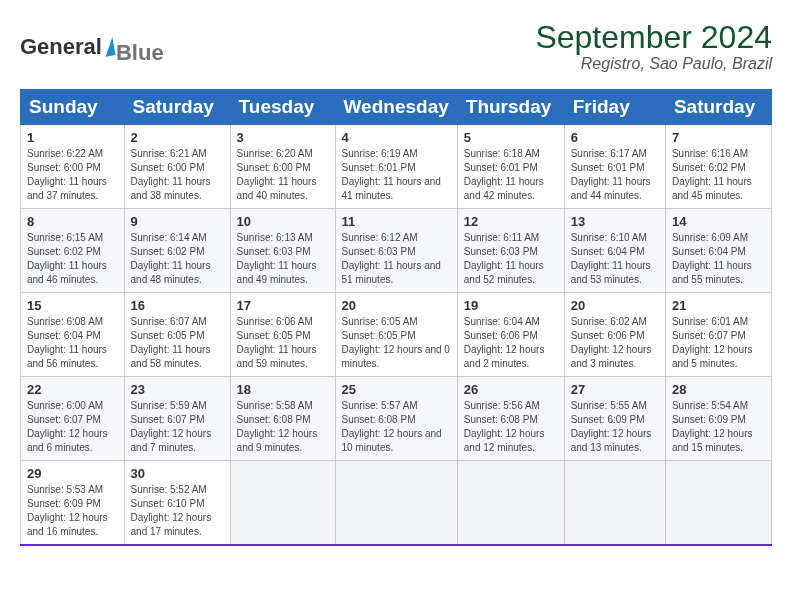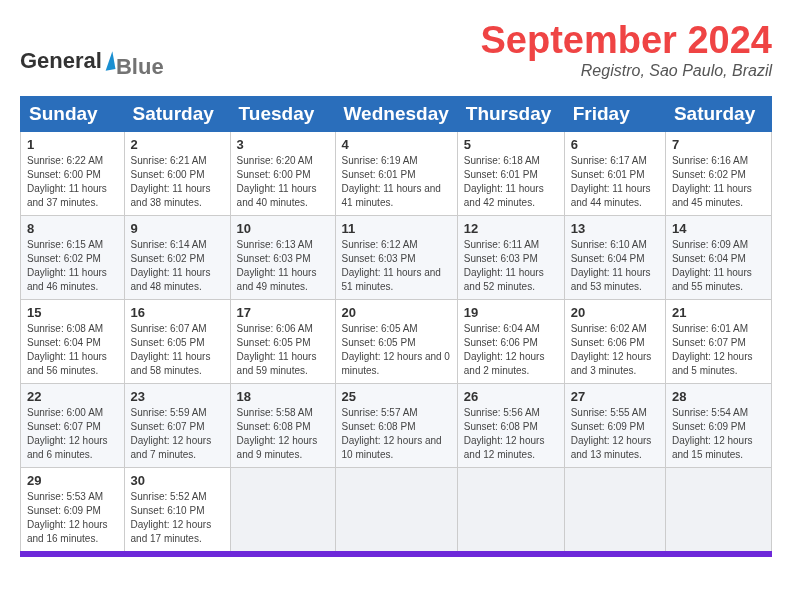--- a/index.html
+++ b/index.html
@@ -6,21 +6,21 @@
     body {
       font-family: Arial, sans-serif;
       background: #fff;
       width: 792px;
       min-height: 612px;
       padding: 20px;
     }
     .header {
       display: flex;
       justify-content: space-between;
-      align-items: flex-end;
+      align-items: center;
       margin-bottom: 16px;
     }
     .logo {
       display: flex;
       flex-direction: column;
       align-items: flex-start;
     }
     .logo-text {
       display: flex;
       align-items: center;
@@ -37,23 +37,23 @@
       border-bottom: 18px solid #1a8fd1;
       display: inline-block;
       margin-left: 2px;
       margin-right: 2px;
       transform: rotate(-10deg);
     }
     .title-block {
       text-align: right;
     }
     .month-title {
-      font-size: 38px;
-      font-weight: bold;
-      color: #ef4444;
+      font-size: 32px;
+      font-weight: normal;
+      color: #14532d;
       line-height: 1.1;
     }
     .location {
       font-size: 16px;
       color: #555;
       font-style: italic;
     }
     .calendar {
       width: 100%;
       border-collapse: collapse;
@@ -89,21 +89,21 @@
     }
     .day-info {
       font-size: 10px;
       color: #444;
       line-height: 1.4;
     }
     .empty-cell {
       background: #f0f2f5 !important;
     }
     .last-row td {
-      border-bottom: 6px solid #6d28d9;
+      border-bottom: 2px solid #6d28d9;
     }
   </style>
 </head>
 <body>
 
 <div class="header">
   <div class="logo">
     <div class="logo-text">
       <span class="logo-general">General</span>
       <span class="logo-icon"></span>

